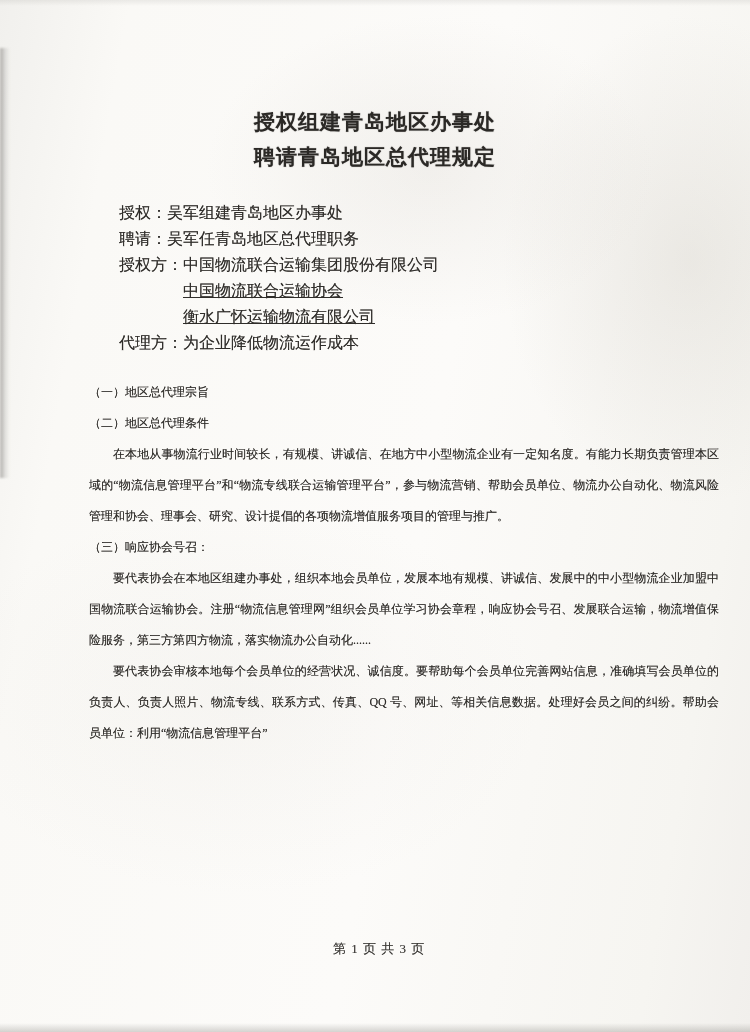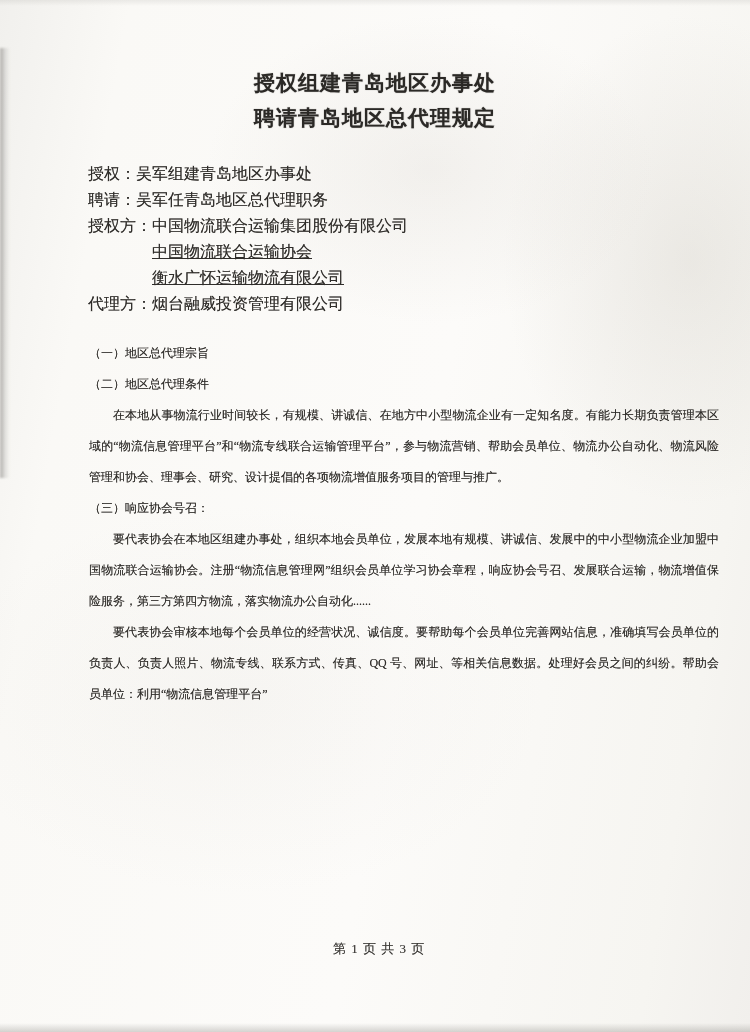--- a/index.html
+++ b/index.html
@@ -41,32 +41,32 @@
   .edge-top {
     position: absolute;
     left: 0;
     top: 0;
     width: 100%;
     height: 6px;
     background: linear-gradient(to bottom, rgba(120,118,112,0.12), rgba(120,118,112,0));
   }
 
   .title-block {
-    margin-top: 66px;
+    margin-top: 105px;
     text-align: center;
     font-weight: bold;
     font-size: 21px;
     line-height: 35px;
     color: #2b2926;
     letter-spacing: 1px;
     text-shadow: 0 0 1px rgba(50,48,45,0.55);
   }
 
   .parties {
-    margin: 25px 30px 0 88px;
+    margin: 25px 30px 0 119px;
     font-size: 16px;
     line-height: 26px;
     text-shadow: 0 0 0.6px rgba(55,52,48,0.6);
   }
   .party-row { white-space: nowrap; }
   .party-row.indent { padding-left: 64px; text-decoration: underline; }
 
   .body-text {
     margin: 21px 31px 0 89px;
     font-size: 12px;
@@ -109,21 +109,21 @@
     <div>授权组建青岛地区办事处</div>
     <div>聘请青岛地区总代理规定</div>
   </div>
 
   <div class="parties">
     <div class="party-row">授权：吴军组建青岛地区办事处</div>
     <div class="party-row">聘请：吴军任青岛地区总代理职务</div>
     <div class="party-row">授权方：中国物流联合运输集团股份有限公司</div>
     <div class="party-row indent">中国物流联合运输协会</div>
     <div class="party-row indent">衡水广怀运输物流有限公司</div>
-    <div class="party-row">代理方：烟台融威投资管理有限公司</div>
+    <div class="party-row">代理方：为企业降低物流运作成本</div>
   </div>
 
   <div class="body-text">
     <div class="section-heading">（一）地区总代理宗旨</div>
 
     <div class="section-heading">（二）地区总代理条件</div>
     <p class="para">在本地从事物流行业时间较长，有规模、讲诚信、在地方中小型物流企业有一定知名度。有能力长期负责管理本区域的“物流信息管理平台”和“物流专线联合运输管理平台”，参与物流营销、帮助会员单位、物流办公自动化、物流风险管理和协会、理事会、研究、设计提倡的各项物流增值服务项目的管理与推广。</p>
 
     <div class="section-heading">（三）响应协会号召：</div>
     <p class="para">要代表协会在本地区组建办事处，组织本地会员单位，发展本地有规模、讲诚信、发展中的中小型物流企业加盟中国物流联合运输协会。注册“物流信息管理网”组织会员单位学习协会章程，响应协会号召、发展联合运输，物流增值保险服务，第三方第四方物流，落实物流办公自动化......</p>

